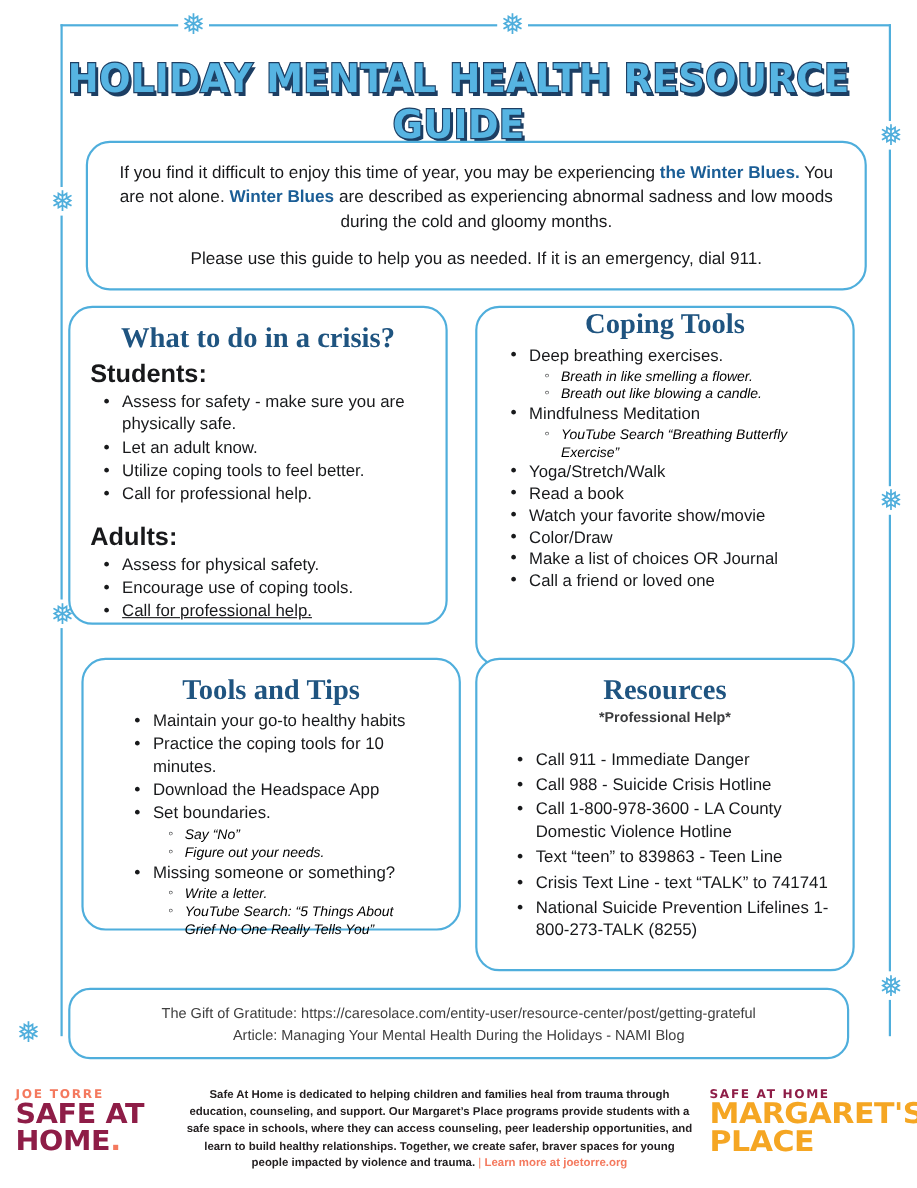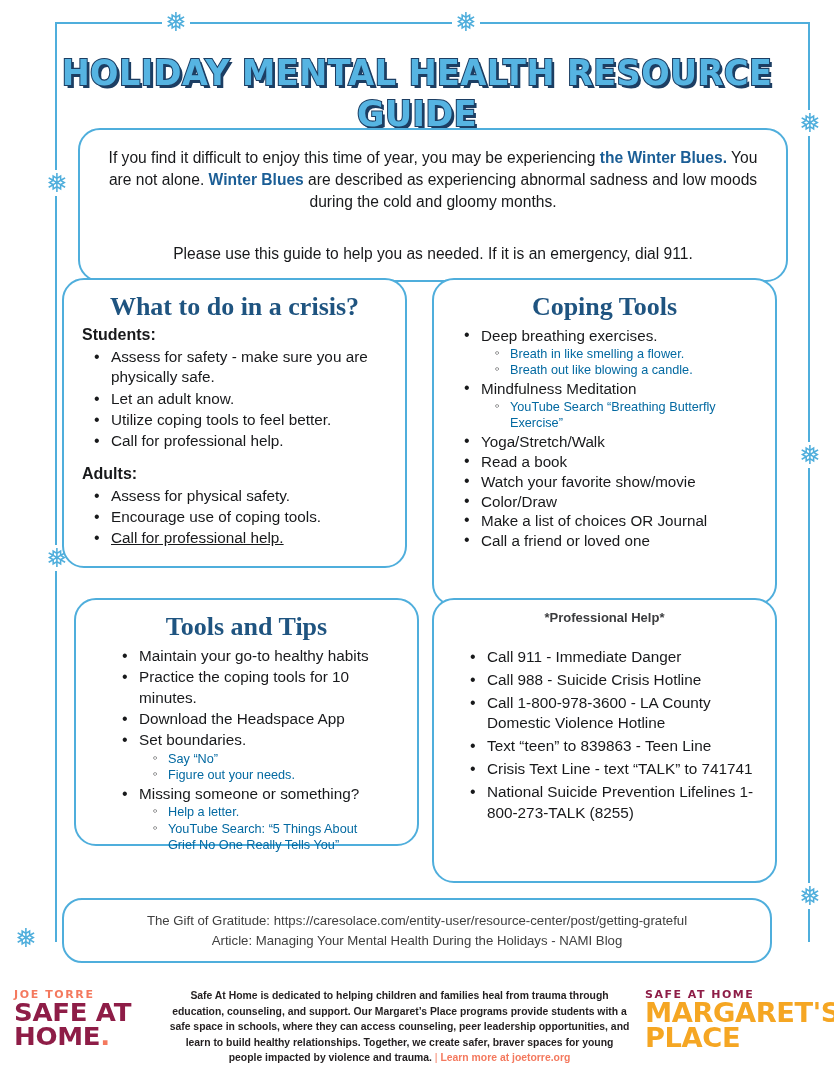--- a/index.html
+++ b/index.html
@@ -67,21 +67,21 @@
   }
 
   
   .intro { left: 78px; top: 128px; width: 710px; padding: 17px 26px 14px; }
   .intro p {
     text-align: center;
     font-size: 15.6px;
     line-height: 1.42;
     color: #18191b;
   }
-  .intro p + p { margin-top: 30px; }
+  .intro p + p { margin-top: 12px; }
   .hl { color: #1B5E96; font-weight: bold; }
 
   
   .panel-head {
     text-align: center;
     font-family: "Liberation Serif", serif;
     font-weight: bold;
     color: #1F5480;
     font-size: 26px;
     line-height: 1.15;
@@ -89,21 +89,21 @@
   }
   .panel-sub {
     text-align: center;
     font-size: 13px;
     font-weight: bold;
     color: #3b3c3e;
     margin-top: -2px;
     margin-bottom: 22px;
   }
   .sub-head {
-    font-size: 16px;
+    font-size: 23px;
     font-weight: bold;
     color: #18191b;
     margin: 2px 0 3px 2px;
   }
   .sub-head.second { margin-top: 13px; }
 
   ul.lv1 { list-style: none; margin: 0 0 0 14px; }
   ul.lv1 > li {
     position: relative;
     padding-left: 17px;
@@ -118,33 +118,34 @@
     left: 0; top: -1px;
     font-size: 16px;
     color: #18191b;
   }
   ul.lv2 { list-style: none; margin: 0 0 1px 14px; }
   ul.lv2 > li {
     position: relative;
     padding-left: 15px;
     font-size: 12.7px;
     line-height: 1.28;
-    color: #0369a1;
+    color: #000000;
+    font-style: italic;
   }
   ul.lv2 > li::before {
     content: "\25E6";
     position: absolute;
     left: 0; top: -1px;
     font-size: 13px;
     color: #2a2b2d;
   }
   .u { text-decoration: underline; }
 
   .p-crisis    { left: 62px;  top: 278px; width: 345px; height: 290px; padding: 12px 16px 10px; }
-  .p-coping    { left: 432px; top: 278px; width: 345px; height: 328px; padding: 12px 16px 10px; }
+  .p-coping    { left: 432px; top: 278px; width: 345px; height: 328px; padding: 0 16px 10px; }
   .p-tools     { left: 74px;  top: 598px; width: 345px; height: 248px; padding: 12px 32px 10px; }
   .p-resources { left: 432px; top: 598px; width: 345px; height: 285px; padding: 12px 16px 10px; }
 
   .p-coping ul.lv1 > li { font-size: 15.2px; line-height: 1.3; margin-bottom: 0; }
   .p-resources ul.lv1 > li { font-size: 15.3px; line-height: 1.36; margin-bottom: 2px; }
   .p-resources ul.lv1 { margin-left: 20px; }
 
   
   .links { left: 62px; top: 898px; width: 710px; padding: 11px 20px 10px; border-radius: 20px; }
   .links p {
@@ -288,28 +289,29 @@
       <li>Practice the coping tools for 10 minutes.</li>
       <li>Download the Headspace App</li>
       <li><span>Set boundaries.</span>
         <ul class="lv2">
           <li>Say “No”</li>
           <li>Figure out your needs.</li>
         </ul>
       </li>
       <li><span>Missing someone or something?</span>
         <ul class="lv2">
-          <li>Help a letter.</li>
+          <li>Write a letter.</li>
           <li>YouTube Search: “5 Things About Grief No One Really Tells You”</li>
         </ul>
       </li>
     </ul>
   </div>
 
   <div class="card p-resources">
+    <div class="panel-head">Resources</div>
     <div class="panel-sub">*Professional Help*</div>
     <ul class="lv1">
       <li>Call 911 - Immediate Danger</li>
       <li>Call 988 - Suicide Crisis Hotline</li>
       <li>Call 1-800-978-3600 - LA County Domestic Violence Hotline</li>
       <li>Text “teen” to 839863 - Teen Line</li>
       <li>Crisis Text Line - text “TALK” to 741741</li>
       <li>National Suicide Prevention Lifelines 1-800-273-TALK (8255)</li>
     </ul>
   </div>

